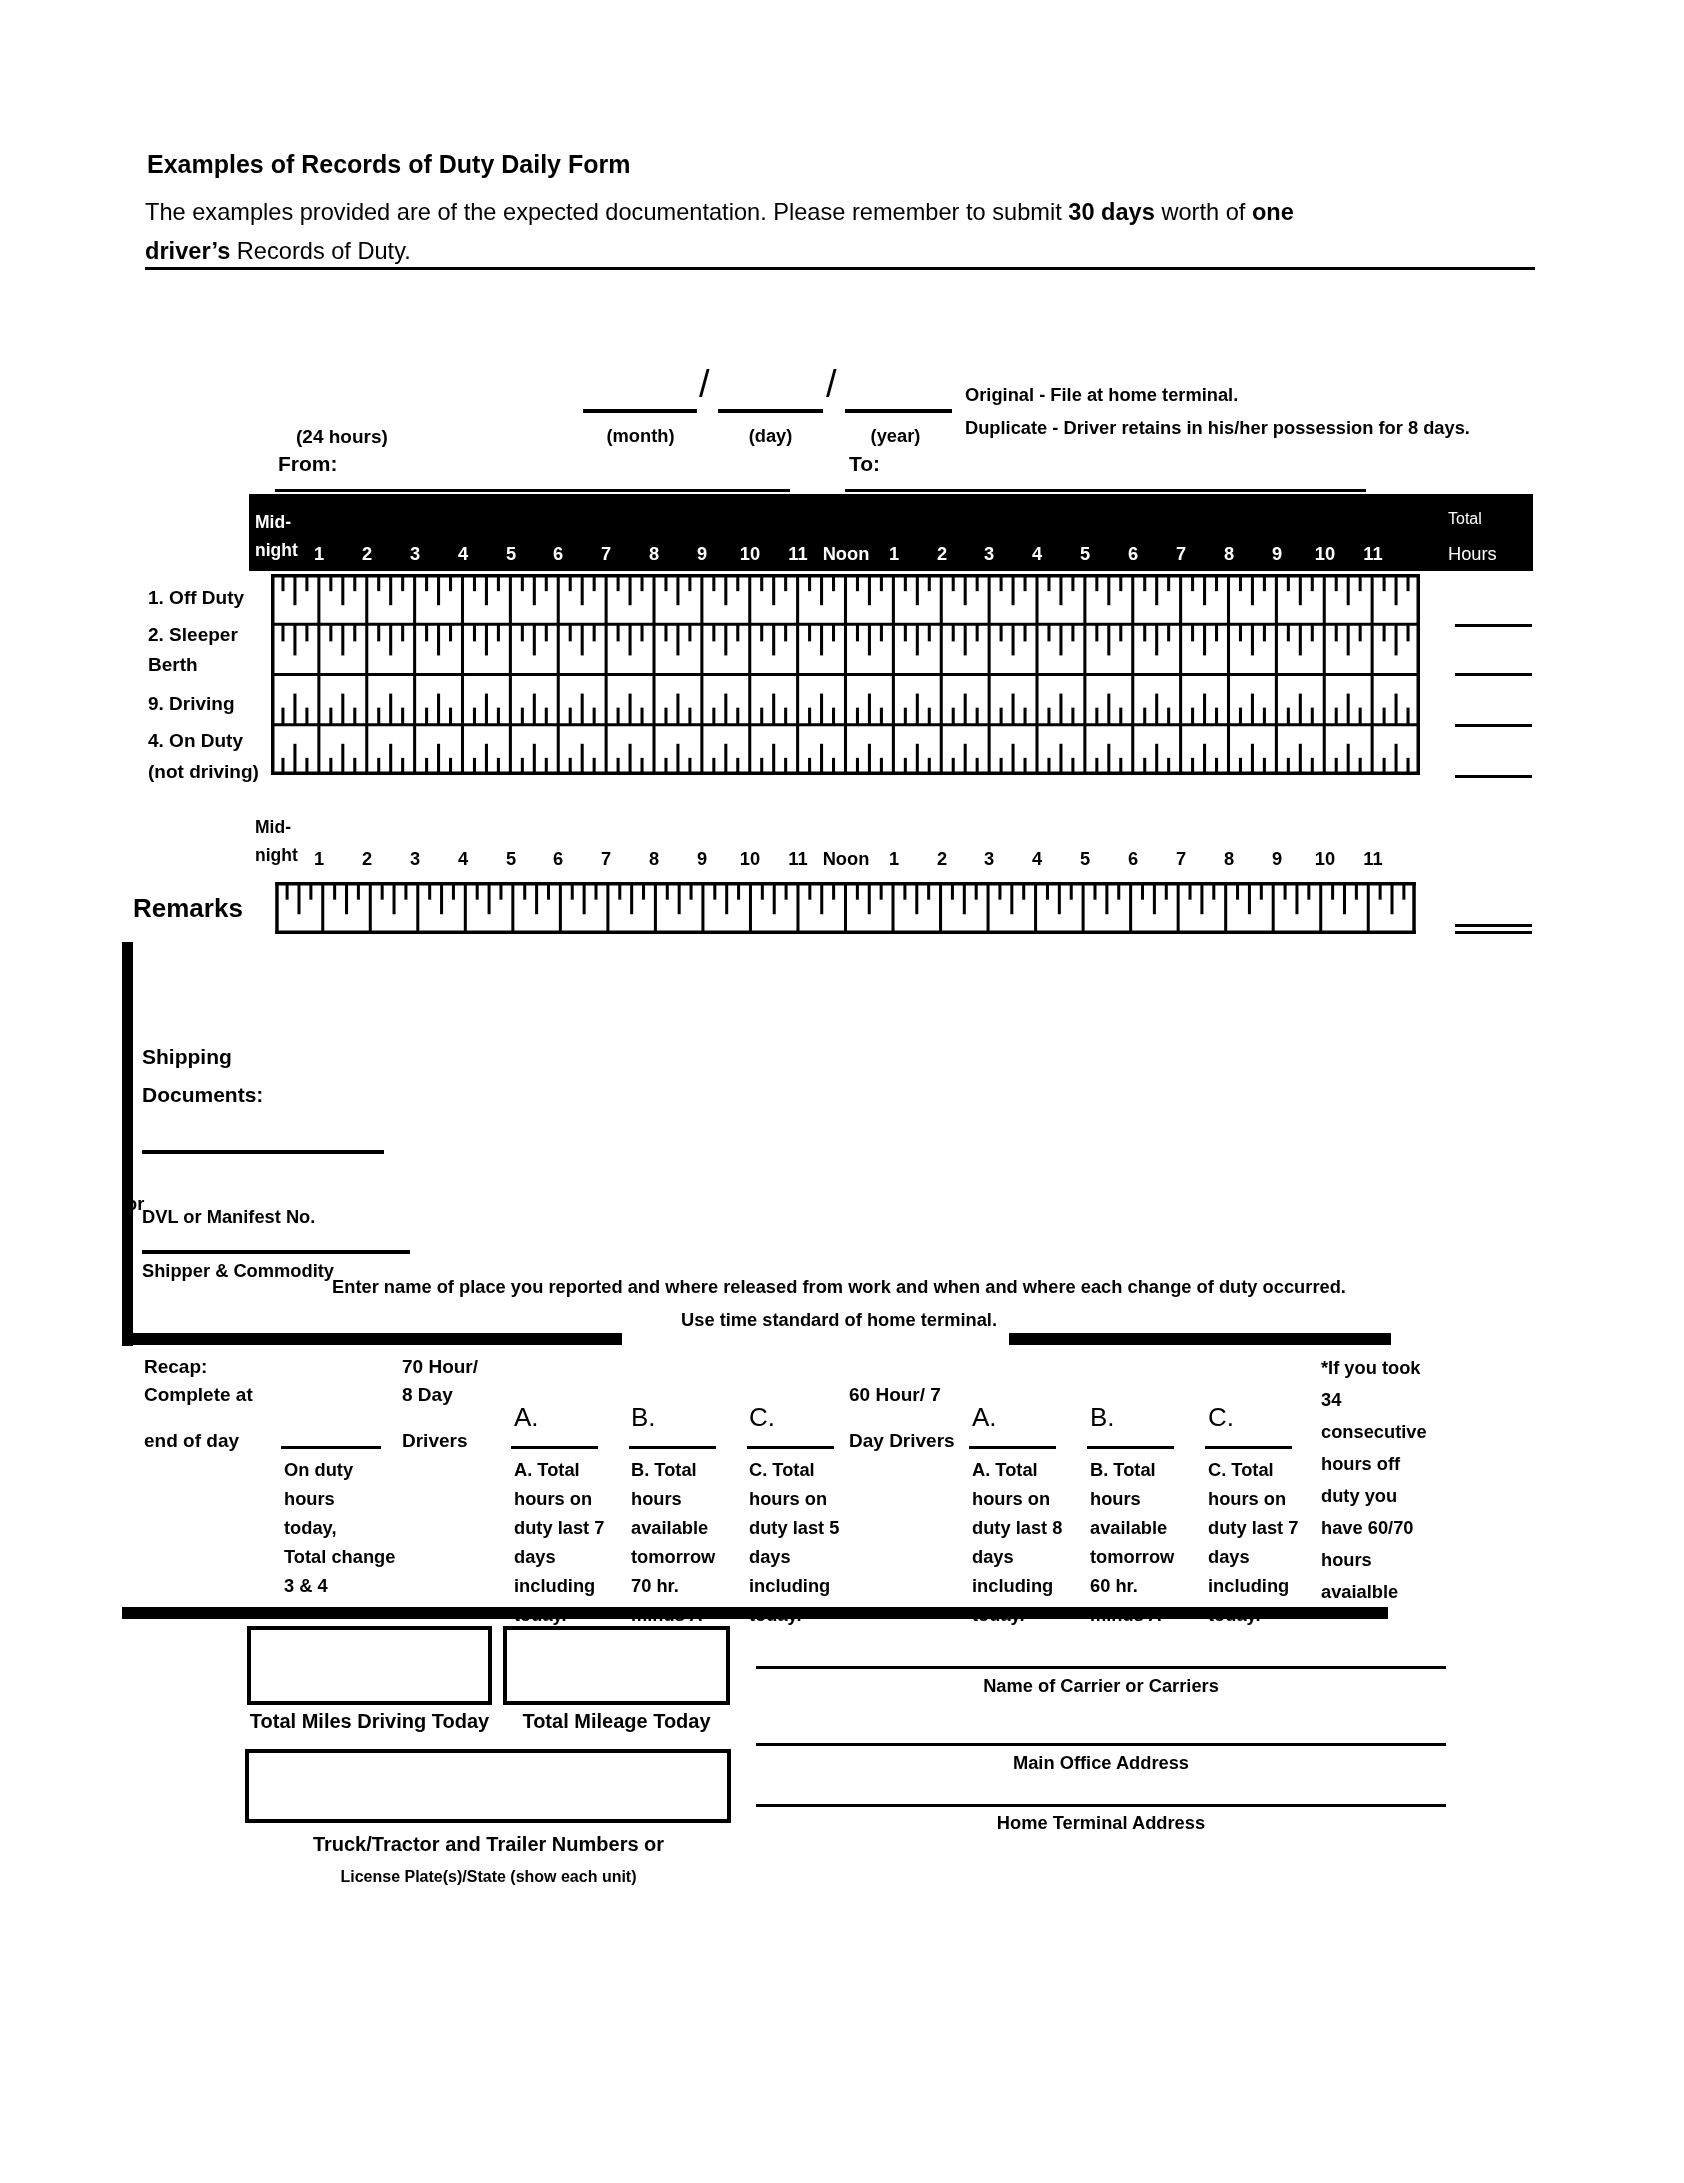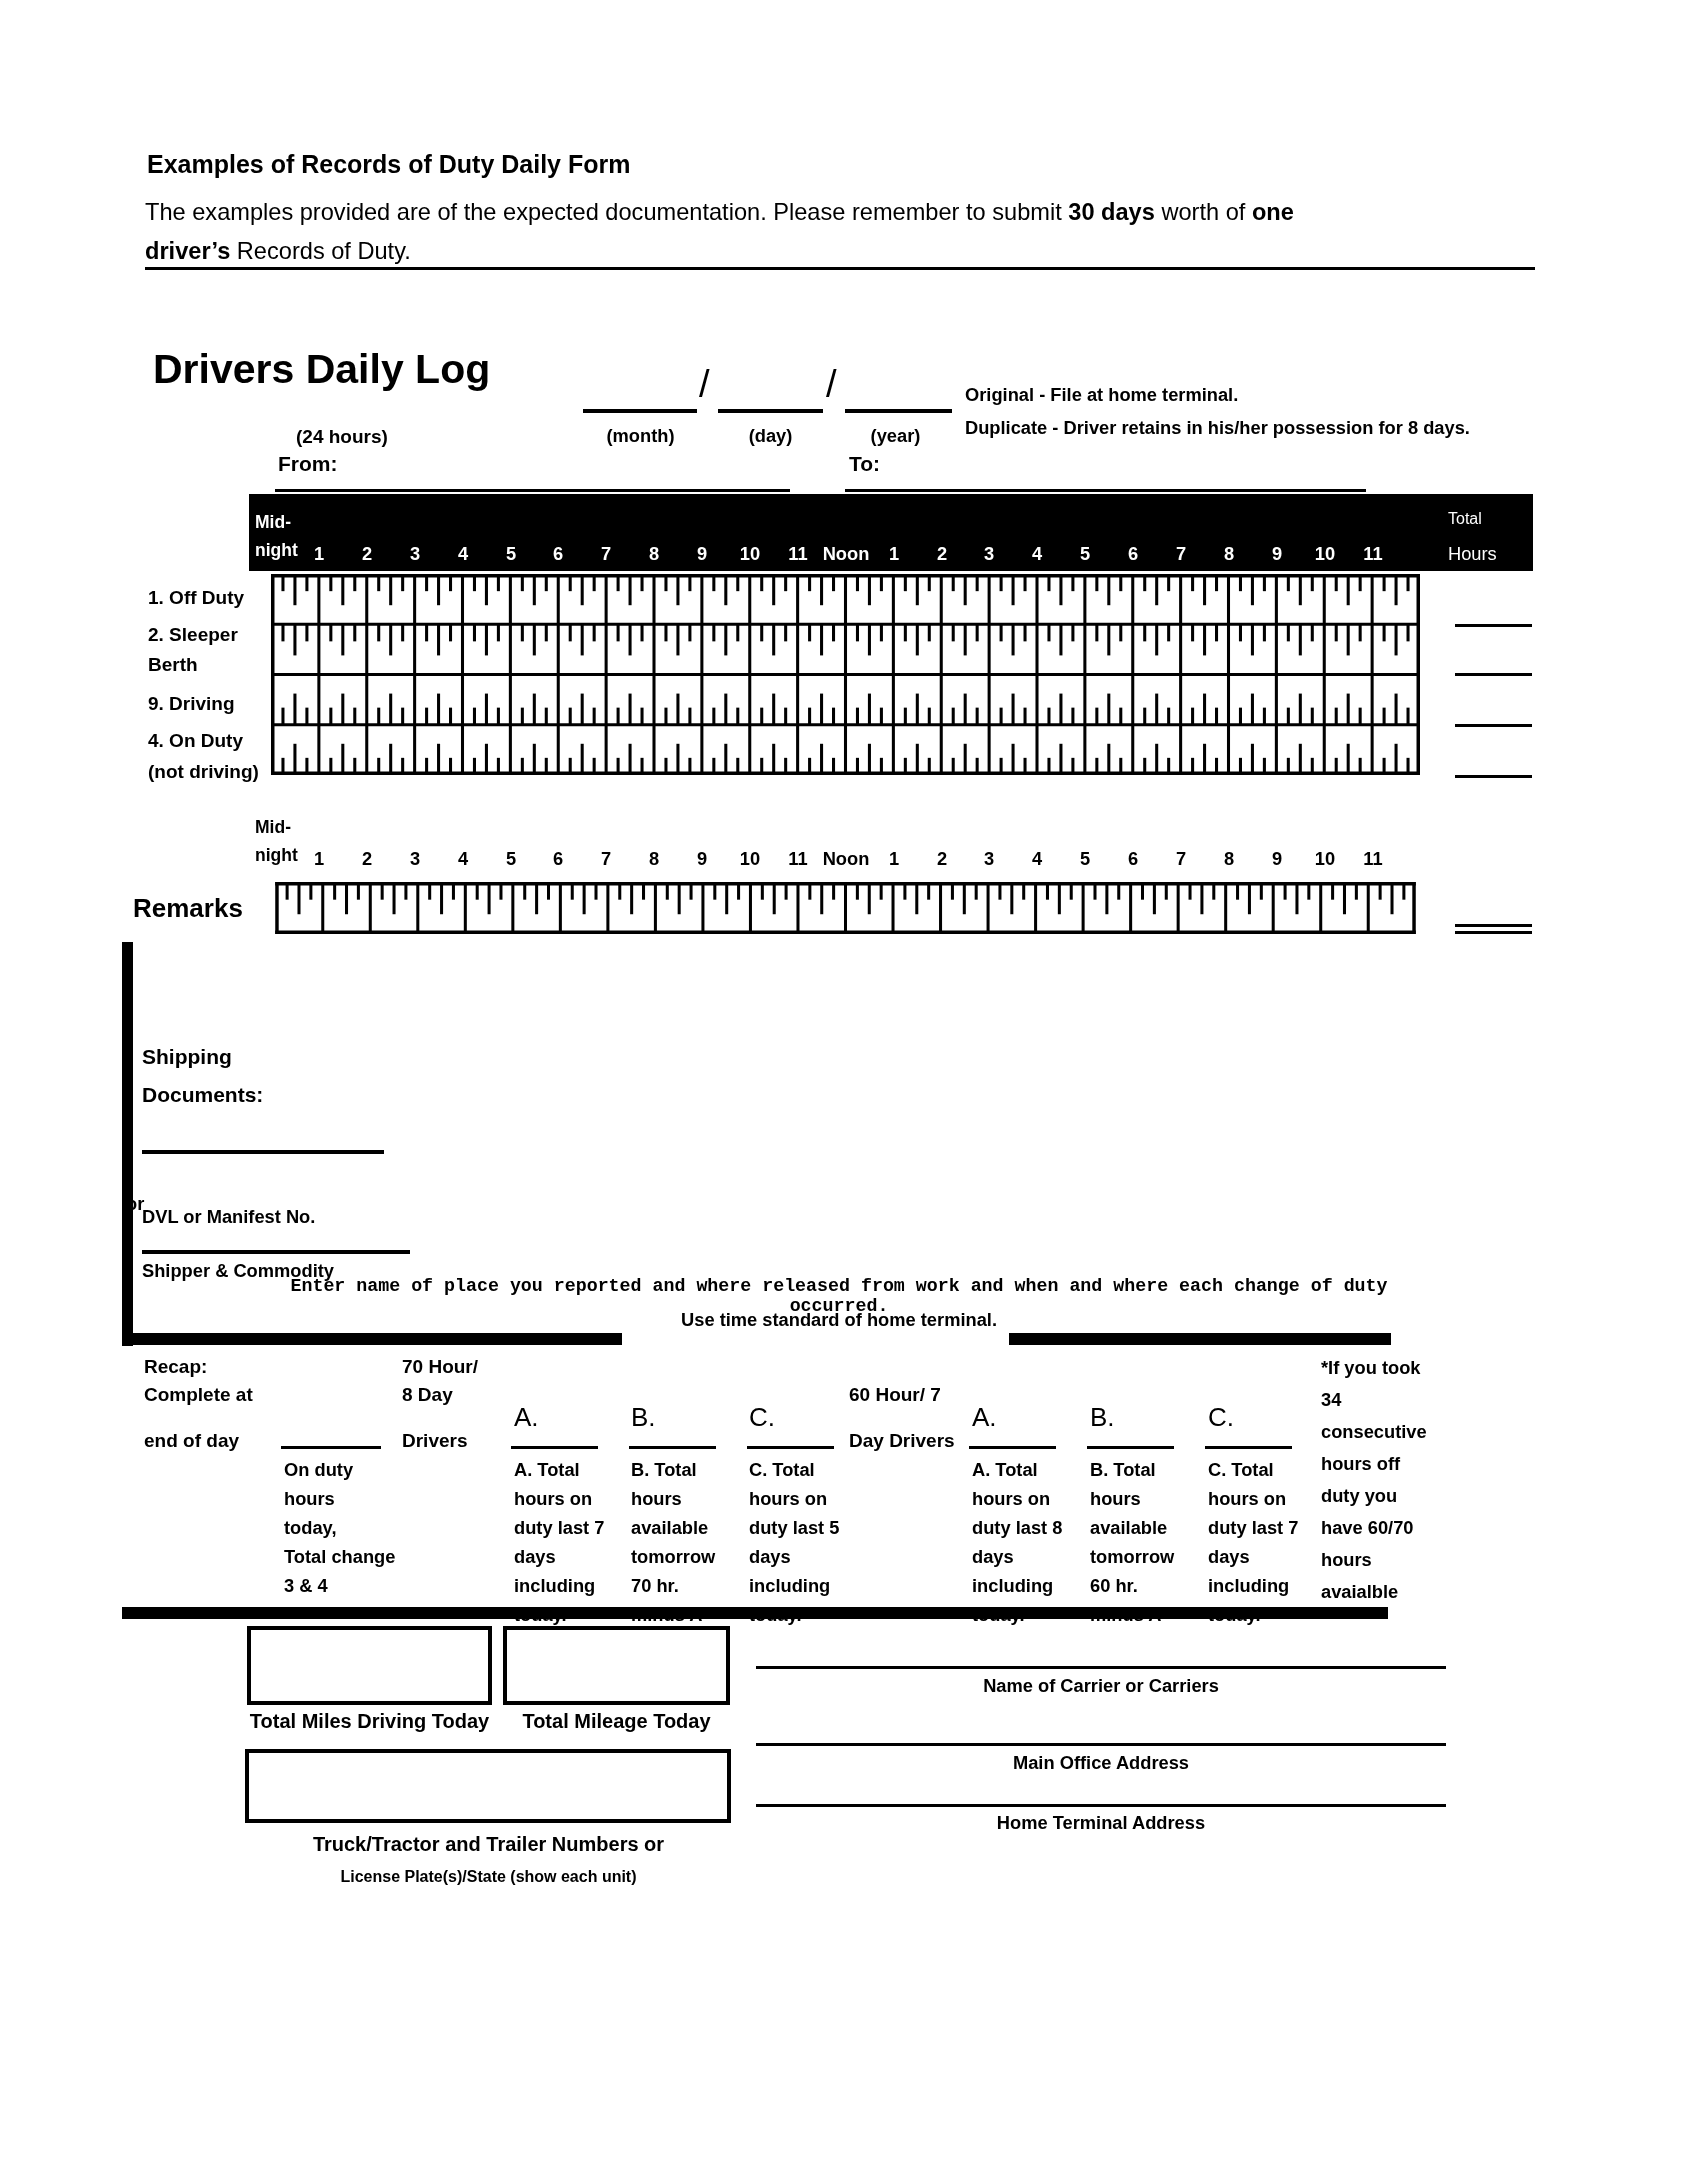--- a/index.html
+++ b/index.html
@@ -26,21 +26,20 @@
 </head>
 <body>
 
 <div class="page">
 
   <div class="abs b" style="left:147px;top:150px;font-size:25px;">Examples of Records of Duty Daily Form</div>
   <div class="abs" id="intro-line-0" style="left:145px;top:199px;font-size:23.6px;"><span>The examples provided are of the expected documentation. Please remember to submit </span><span style="font-weight: bold;">30 days</span><span> worth of </span><span style="font-weight: bold;">one</span></div>
   <div class="abs" id="intro-line-1" style="left:145px;top:238px;font-size:23.6px;"><span style="font-weight: bold;">driver’s</span><span> Records of Duty.</span></div>
   <div class="line" style="left:145px;top:267px;width:1390px;height:2.6px;"></div>
 
-  <div class="abs b" style="left:153px;top:346px;font-size:41px;">Drivers Daily Log</div>
   <div class="abs b" style="left:296px;top:426px;font-size:19px;">(24 hours)</div>
 
   <div class="line" style="left:583px;top:409px;width:114px;height:3.5px;"></div>
   <div class="abs" style="left:699px;top:363px;font-size:38px;">/</div>
   <div class="line" style="left:718px;top:409px;width:105px;height:3.5px;"></div>
   <div class="abs" style="left:826px;top:363px;font-size:38px;">/</div>
   <div class="line" style="left:845px;top:409px;width:107px;height:3.5px;"></div>
   <div class="abs b ctr" style="left:597px;top:425px;width:87px;font-size:18.3px;">(month)</div>
   <div class="abs b ctr" style="left:727px;top:425px;width:87px;font-size:18.3px;">(day)</div>
   <div class="abs b ctr" style="left:852px;top:425px;width:87px;font-size:18.3px;">(year)</div>
@@ -554,21 +553,21 @@
   <div class="line" style="left:1455px;top:931px;width:77px;height:2.6px;"></div>
 
   <div class="barbox" style="left:122px;top:942px;width:11.4px;height:404px;"></div>
   <div class="abs b" style="left:142px;top:1045px;font-size:21px;">Shipping</div>
   <div class="abs b" style="left:142px;top:1083px;font-size:21px;">Documents:</div>
   <div class="line" style="left:142px;top:1150px;width:242px;height:3.5px;"></div>
   <div class="abs b" style="left:142px;top:1161px;font-size:18.3px;margin-top:45px;">DVL or Manifest No.</div>
   <div class="abs b" style="left:126px;top:1193px;font-size:18.3px;">or</div>
   <div class="line" style="left:142px;top:1250px;width:268px;height:3.5px;"></div>
   <div class="abs b" style="left:142px;top:1260px;font-size:18.3px;">Shipper &amp; Commodity</div>
-  <div class="abs b ctr" style="left:245px;top:1276px;width:1188px;font-size:18.3px;font-family:Liberation Mono, monospace;">Enter name of place you reported and where released from work and when and where each change of duty occurred.</div>
+  <div class="abs b ctr" style="left:245px;top:1276px;width:1188px;font-size:18.3px;">Enter name of place you reported and where released from work and when and where each change of duty occurred.</div>
   <div class="abs b ctr" style="left:245px;top:1309px;width:1188px;font-size:18.3px;">Use time standard of home terminal.</div>
 
   <div class="barbox" style="left:122px;top:1333px;width:500px;height:12.2px;"></div>
   <div class="barbox" style="left:1009px;top:1333px;width:382px;height:12.2px;"></div>
 
   <div class="abs b" style="left:144px;top:1356px;font-size:19px;">Recap:</div>
   <div class="abs b" style="left:144px;top:1384px;font-size:19px;">Complete at</div>
   <div class="abs b" style="left:144px;top:1430px;font-size:19px;">end of day</div>
 
   <div class="abs b" style="left:402px;top:1356px;font-size:19px;">70 Hour/</div>

